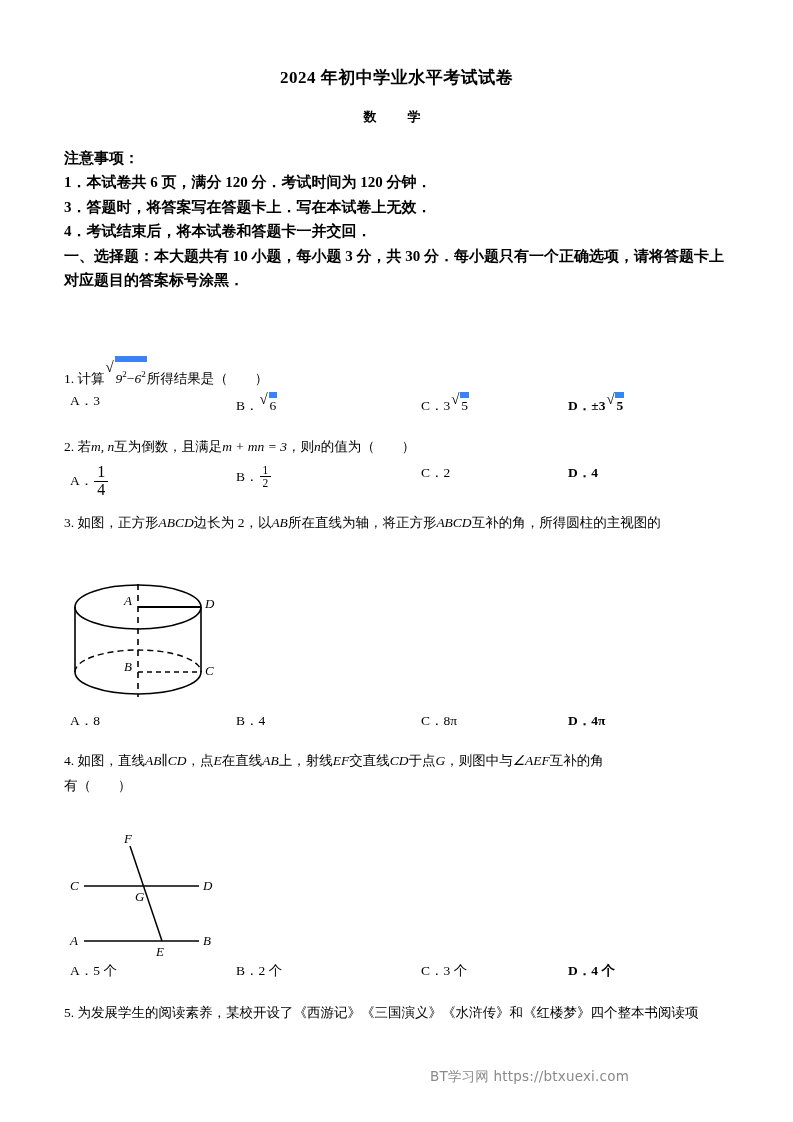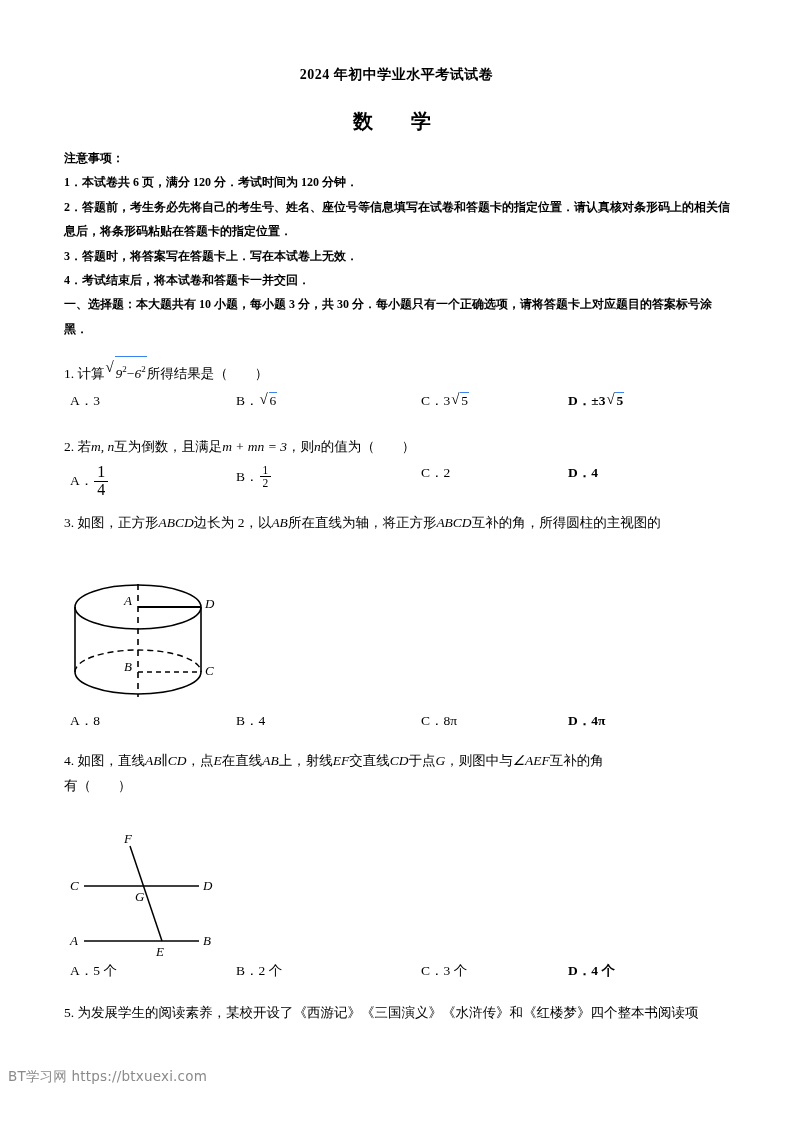--- a/index.html
+++ b/index.html
@@ -21,41 +21,41 @@
     width: 793px;
     height: 1122px;
   }
 
   
   .doc-title {
     position: absolute;
     left: 0; top: 66px;
     width: 793px;
     text-align: center;
-    font-size: 14px;
+    font-size: 17px;
     font-weight: bold;
     letter-spacing: 0.5px;
   }
   .doc-subtitle {
     position: absolute;
     left: 0; top: 108px;
     width: 793px;
     text-align: center;
-    font-size: 20px;
+    font-size: 13px;
     font-weight: bold;
     letter-spacing: 9px;
   }
 
   
   .notice {
     position: absolute;
     left: 64px;
     top: 146px;
     width: 668px;
-    font-size: 12px;
+    font-size: 15px;
     font-weight: bold;
     line-height: 24.4px;
   }
   .notice p { margin: 0; }
 
   
   .q {
     position: absolute;
     left: 64px;
     width: 672px;
@@ -96,21 +96,21 @@
   }
   .sqrt::before {
     content: "\221A";
     position: absolute;
     left: 0;
     top: -1px;
     font-size: 15px;
   }
   .sqrt > .rad {
     display: inline-block;
-    border-top: 1px solid #3b82f6;
+    border-top: 6px solid #3b82f6;
     padding: 0 1px 0 1px;
   }
   sup.exp { font-size: 9px; vertical-align: super; }
 
   
   .frac {
     display: inline-block;
     vertical-align: -0.55em;
     text-align: center;
     line-height: 1.05;
@@ -120,42 +120,41 @@
   .frac .den { display: block; padding: 0 3px; border-top: 1px solid #000; }
   .frac.big { font-size: 16px; vertical-align: -0.62em; }
   .frac.small { font-size: 11.5px; vertical-align: -0.5em; }
 
   
   .figure { position: absolute; }
 
   
   .footer-watermark {
     position: absolute;
-    left: 8px;
+    left: 0;
     top: 1068px;
     width: 629px;
-    text-align: left;
+    text-align: right;
     font-family: "DejaVu Sans", "Liberation Sans", sans-serif;
     font-size: 13.5px;
     color: #8a8a8a;
     letter-spacing: 0.2px;
   }
 </style>
 </head>
 <body>
 
 <div class="page">
 
   <div class="doc-title">2024 年初中学业水平考试试卷</div>
   <div class="doc-subtitle">数　学</div>
 
   <div class="notice">
     <p>注意事项：</p>
     <p>1．本试卷共 6 页，满分 120 分．考试时间为 120 分钟．</p>
-    <p>2．答题前，考生务必先将自己的考生号、姓名、座位号等信息填写在试卷和答题卡的指定位置．请认真核对条形码上的相关信息后，将条形码粘贴在答题卡的指定位置．</p>
     <p>3．答题时，将答案写在答题卡上．写在本试卷上无效．</p>
     <p>4．考试结束后，将本试卷和答题卡一并交回．</p>
     <p>一、选择题：本大题共有 10 小题，每小题 3 分，共 30 分．每小题只有一个正确选项，请将答题卡上对应题目的答案标号涂黑．</p>
   </div>
 
   <div class="q" style="top:356px;">
     <p class="stem">
       <span class="qnum">1.</span>
       <span>计算</span><span class="sqrt"><span class="rad"><i>9</i><sup class="exp">2</sup><span>−</span><i>6</i><sup class="exp">2</sup></span></span><span>所得结果是（　　）</span>
     </p>

